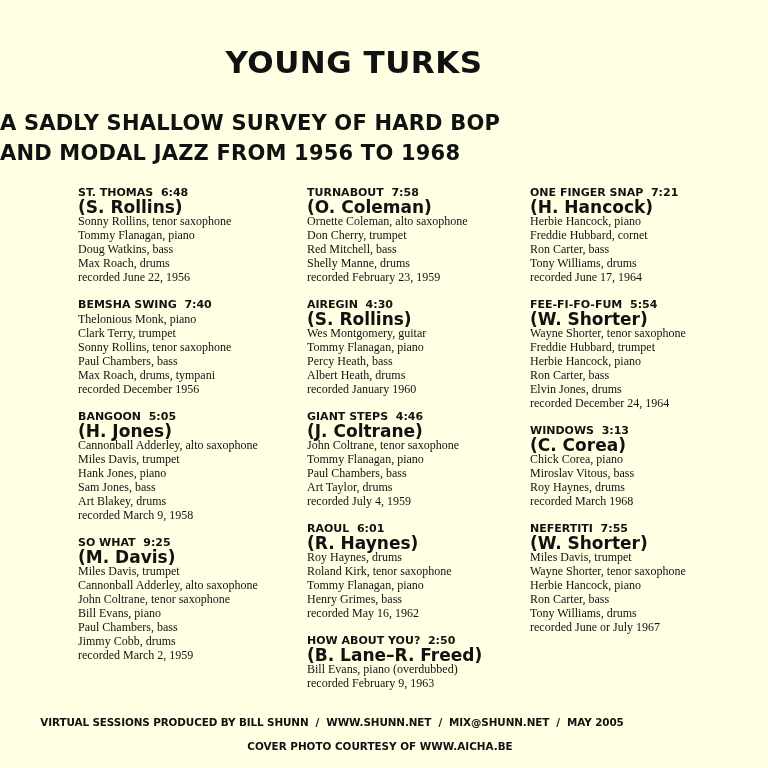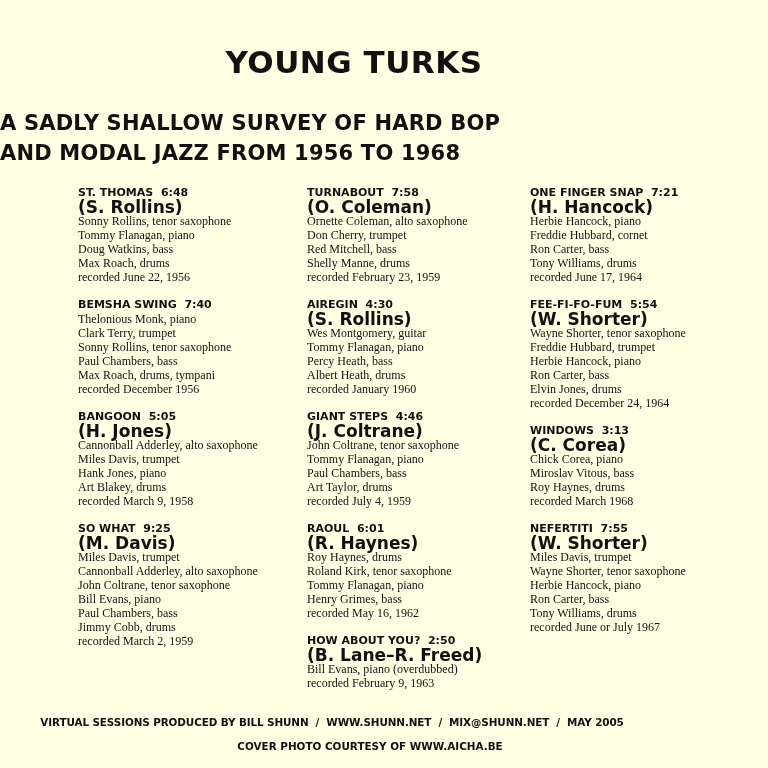--- a/index.html
+++ b/index.html
@@ -83,20 +83,21 @@
     .footer-2 {
       position: absolute;
       top: 739px;
       left: 0;
       width: 740px;
       text-align: center;
       font-family: "DejaVu Sans", sans-serif;
       font-weight: bold;
       font-size: 10.4px;
       line-height: 14px;
+      padding-left: 10px;
     }
   </style>
 </head>
 <body>
 
 <div class="title">YOUNG TURKS</div>
 
 <div class="subtitle">
   <div>A SADLY SHALLOW SURVEY OF HARD BOP</div>
   <div>AND MODAL JAZZ FROM 1956 TO 1968</div>
@@ -120,20 +121,21 @@
       <div class="track-line">Paul Chambers, bass</div>
       <div class="track-line">Max Roach, drums, tympani</div>
       <div class="track-line">recorded December 1956</div>
     </div>
     <div class="track">
       <div class="track-head"><span>BANGOON</span><span>  </span><span>5:05</span></div>
       <div class="track-composer">(H. Jones)</div>
       <div class="track-line">Cannonball Adderley, alto saxophone</div>
       <div class="track-line">Miles Davis, trumpet</div>
       <div class="track-line">Hank Jones, piano</div>
+      <div class="track-line">Sam Jones, bass</div>
       <div class="track-line">Art Blakey, drums</div>
       <div class="track-line">recorded March 9, 1958</div>
     </div>
     <div class="track">
       <div class="track-head"><span>SO WHAT</span><span>  </span><span>9:25</span></div>
       <div class="track-composer">(M. Davis)</div>
       <div class="track-line">Miles Davis, trumpet</div>
       <div class="track-line">Cannonball Adderley, alto saxophone</div>
       <div class="track-line">John Coltrane, tenor saxophone</div>
       <div class="track-line">Bill Evans, piano</div>

